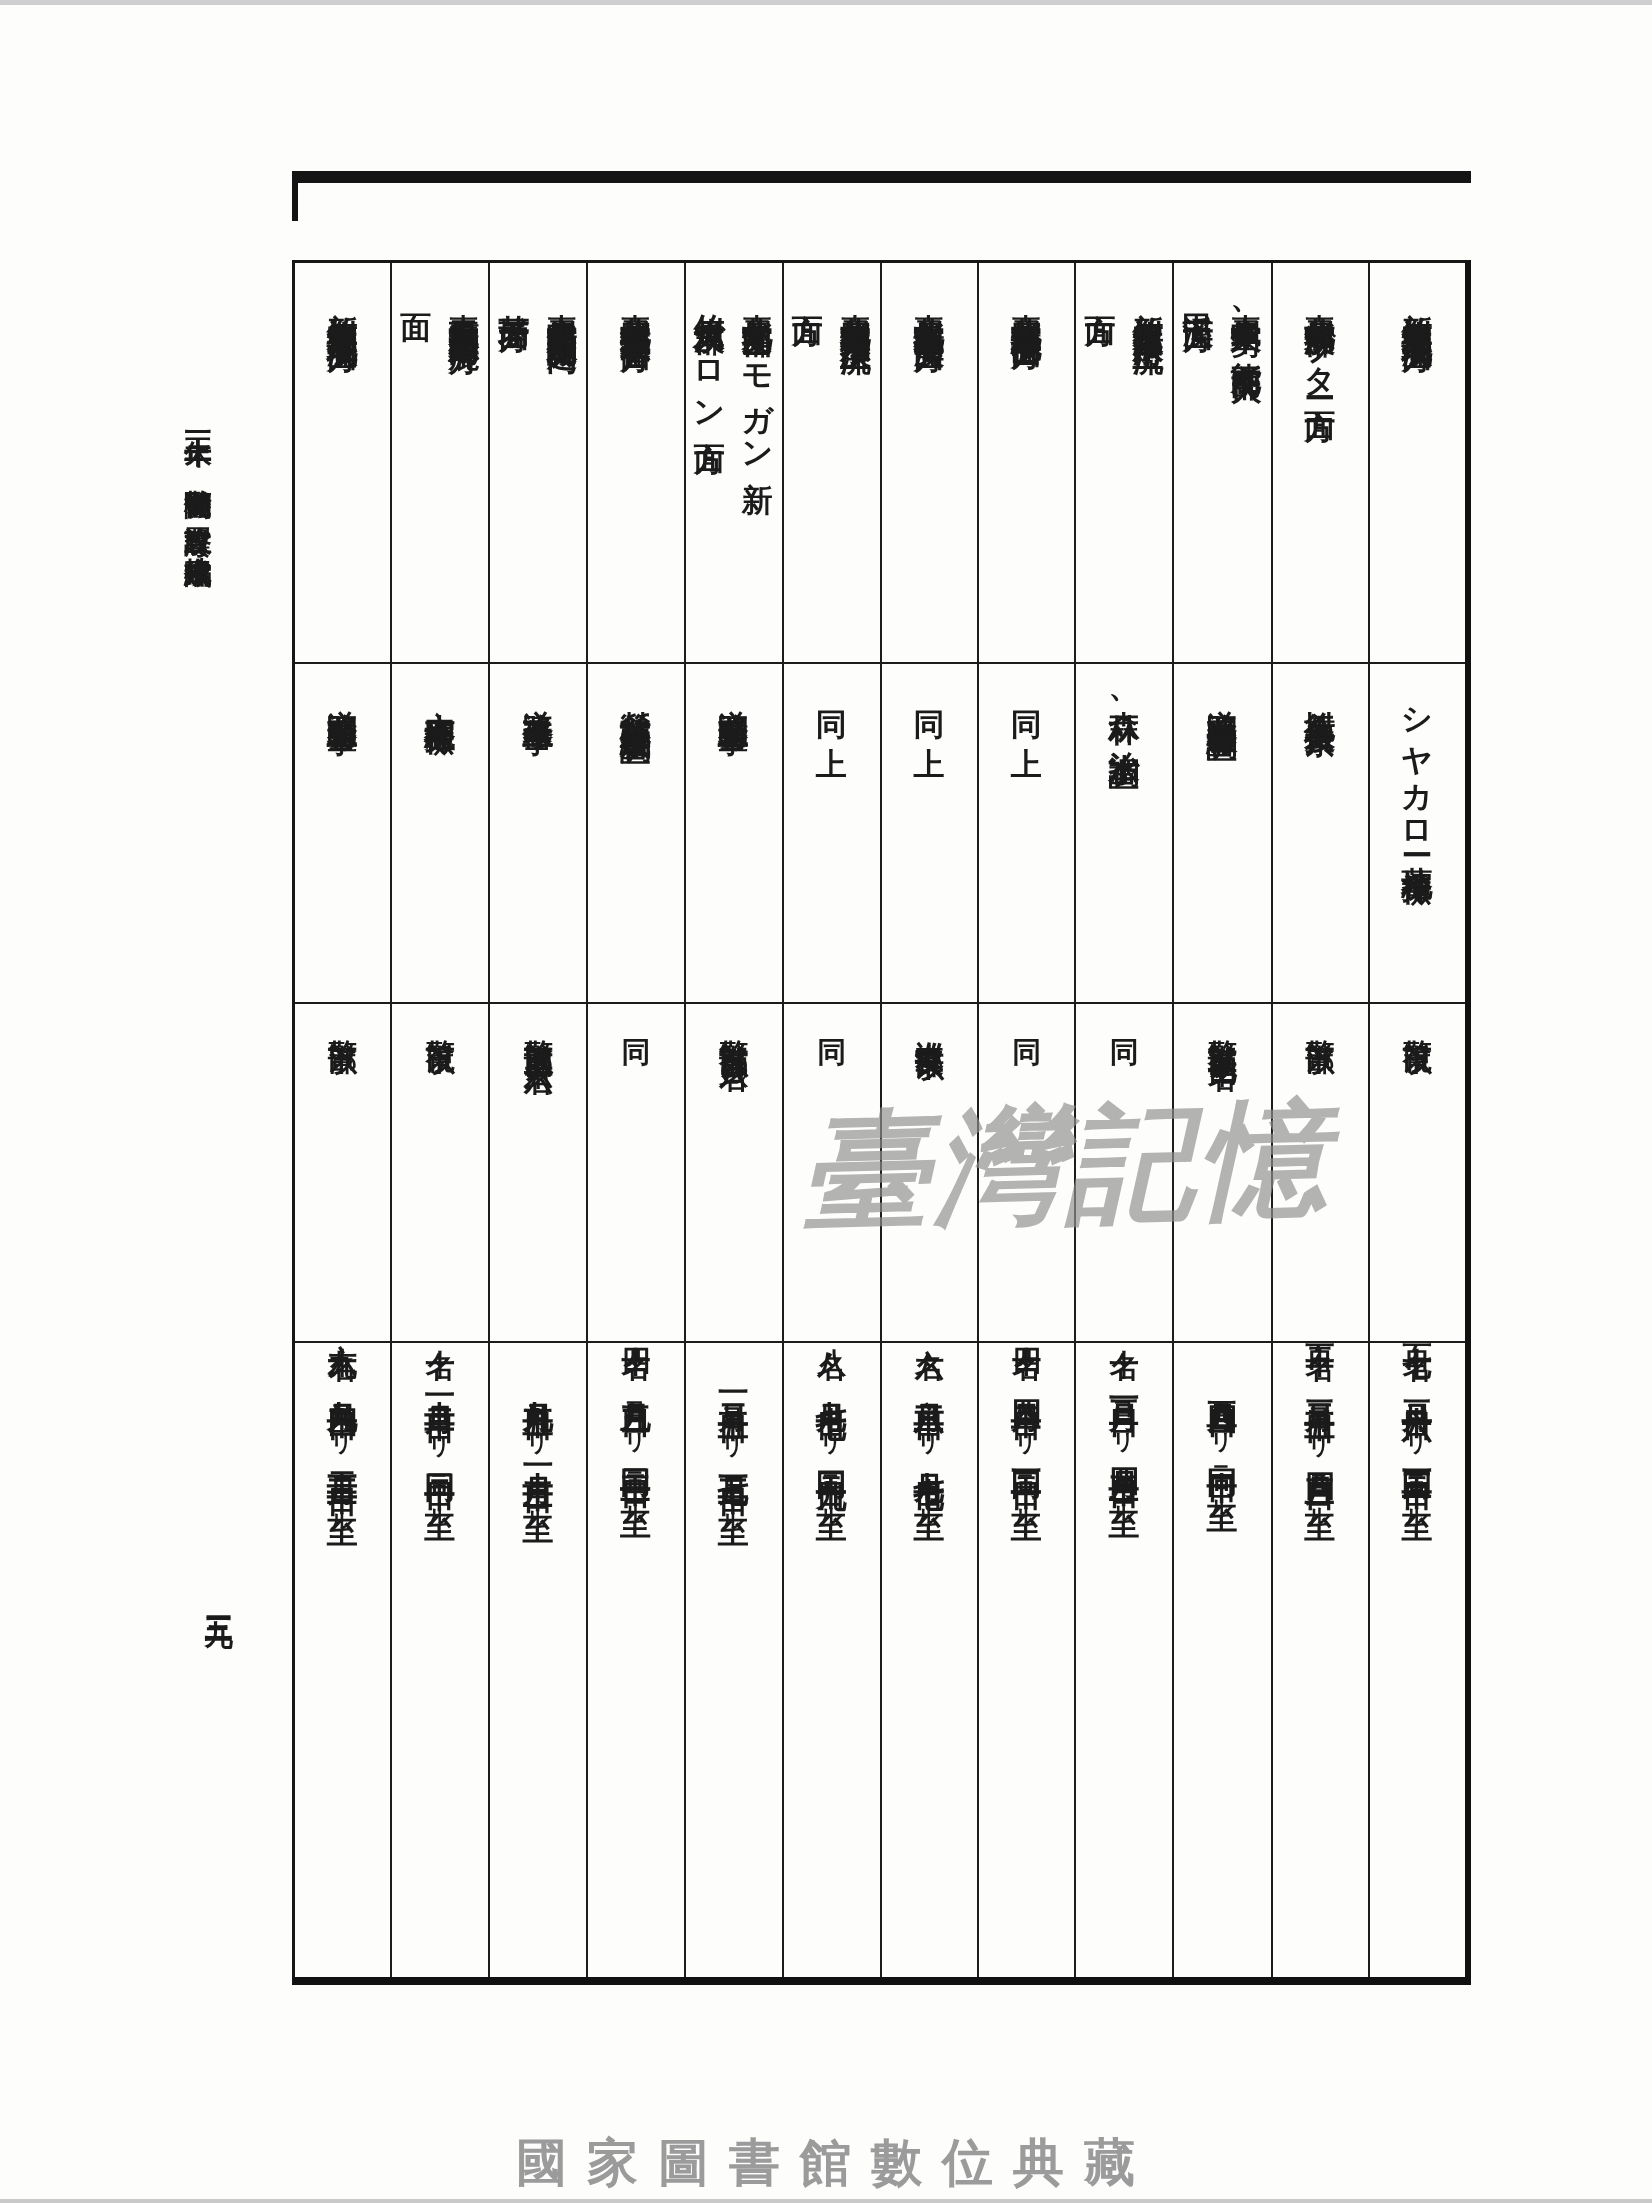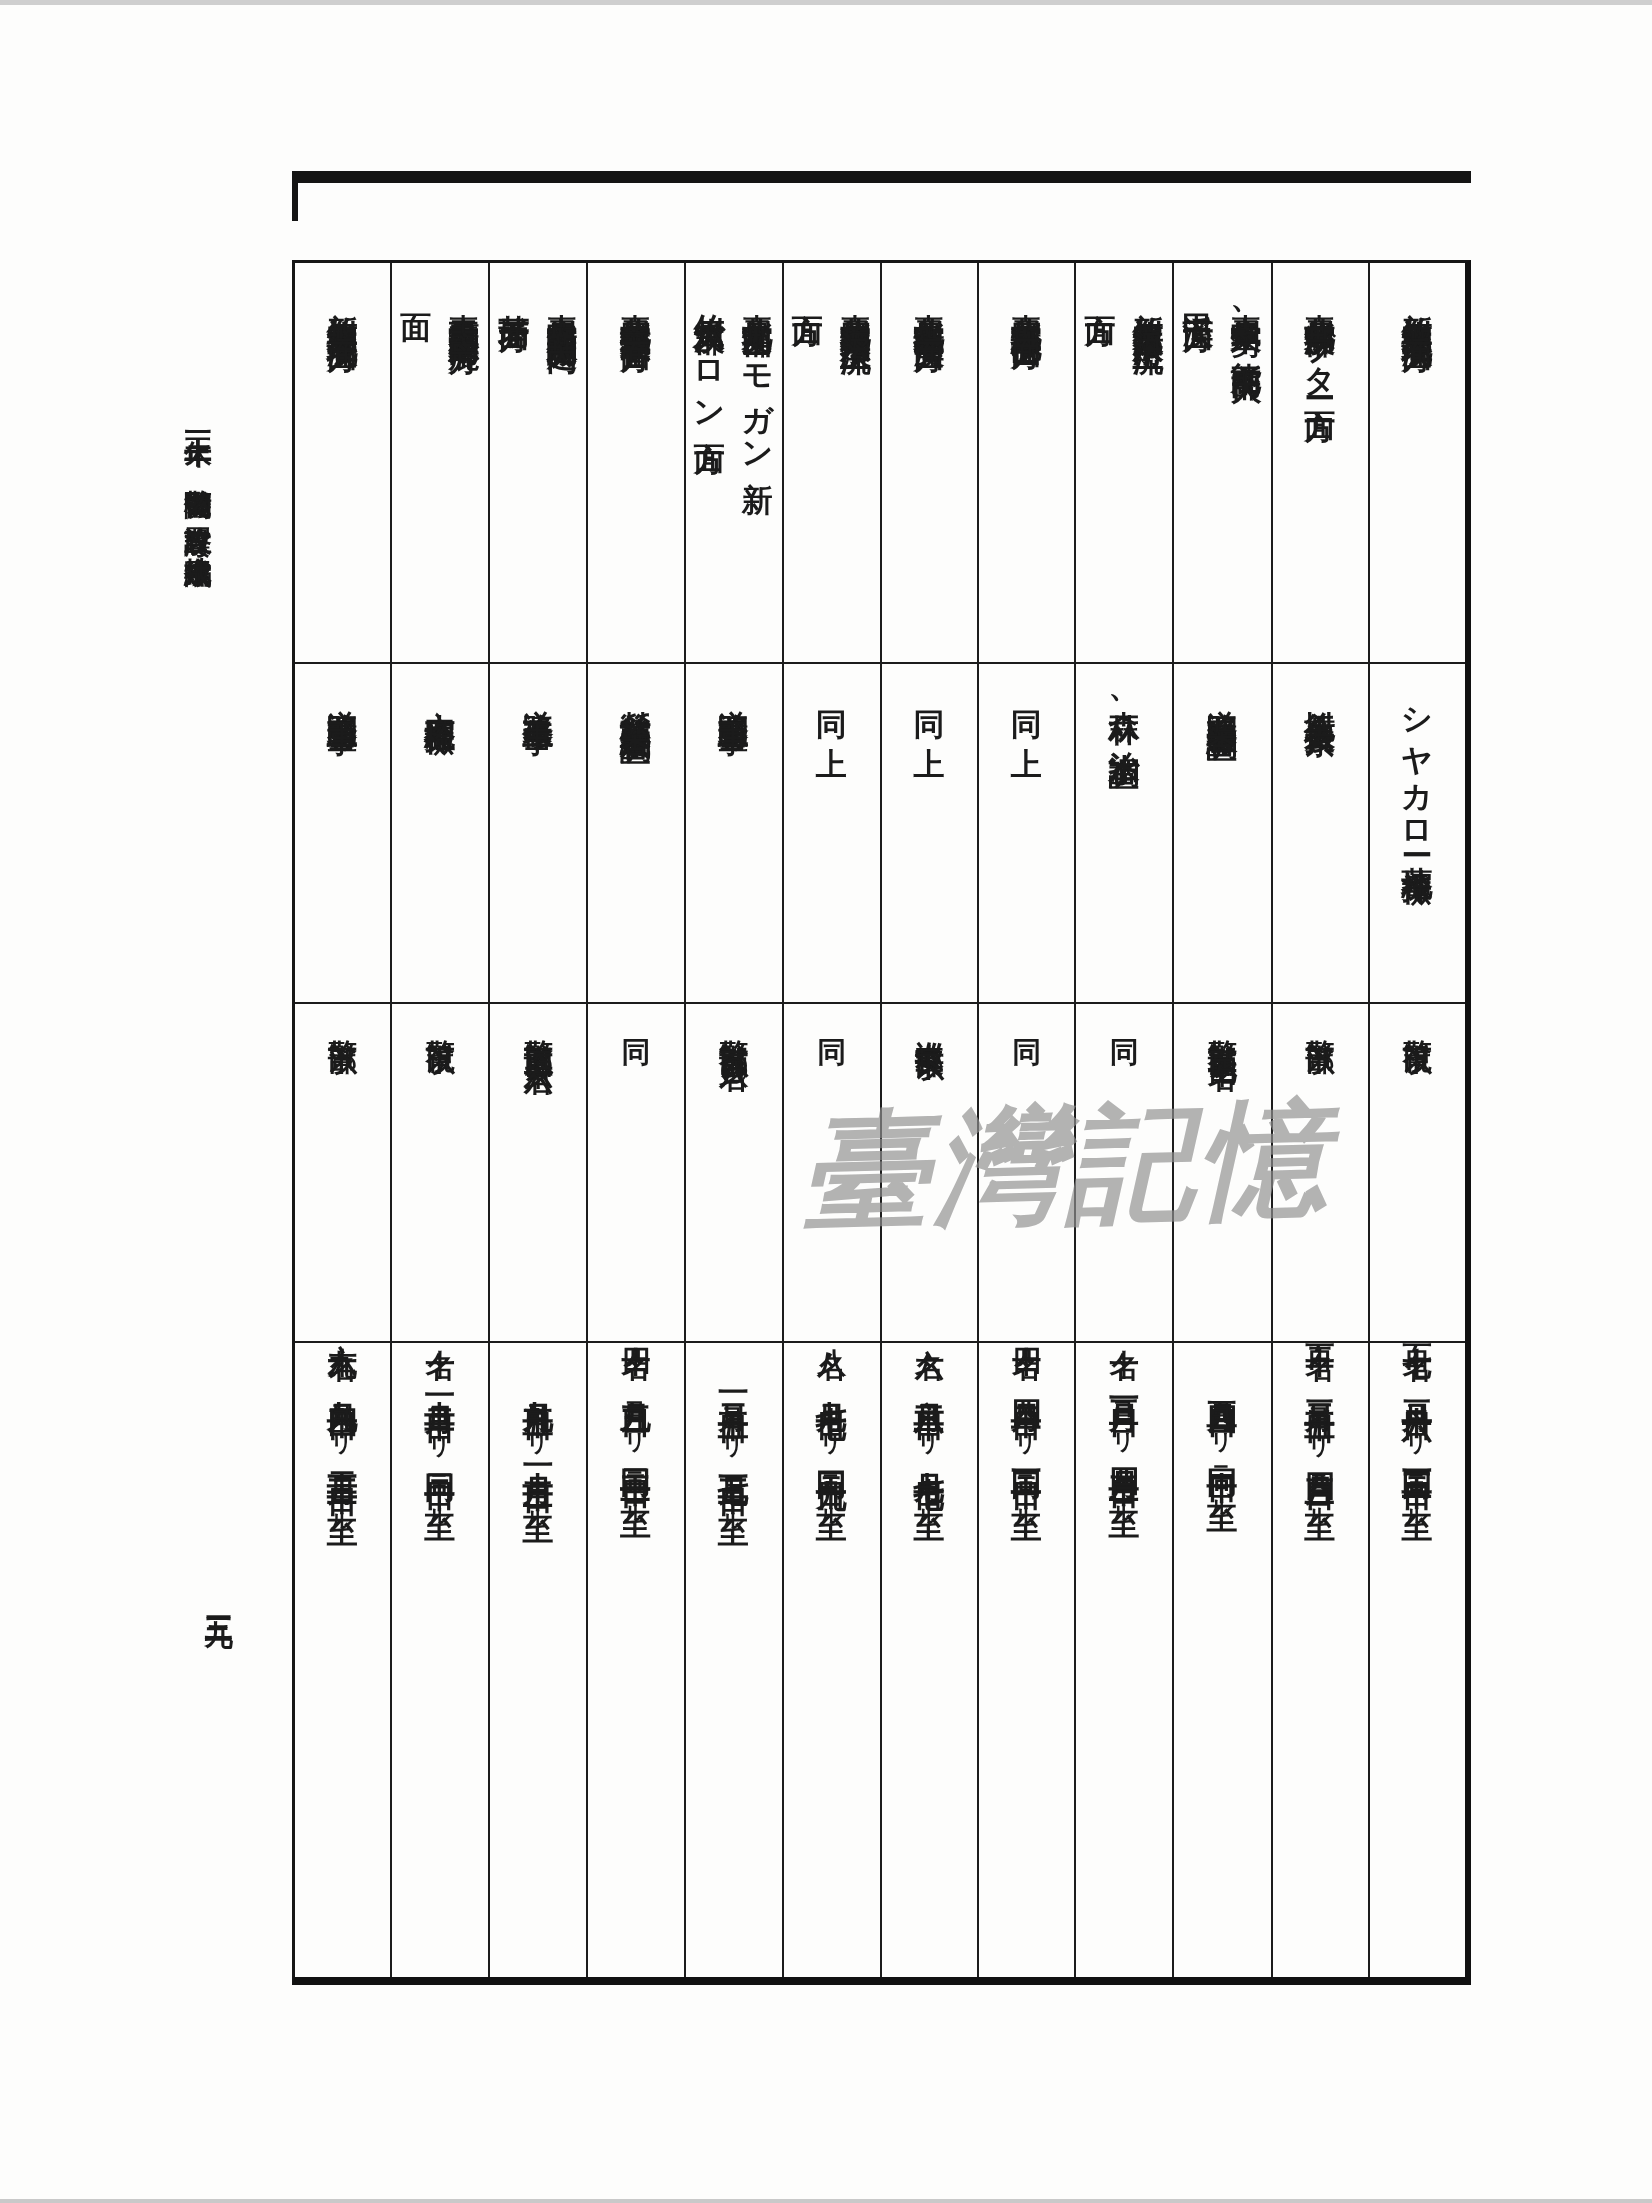--- a/index.html
+++ b/index.html
@@ -273,14 +273,15 @@
           <span class="vtext">九月十四日<span class="kn">ヨ</span><span class="kn">リ</span>十二月三十一日<span class="kn">ニ</span>至<span class="kn">ル</span></span>
         </div>
     </div>
 
   </div>
 
   <div class="watermark">
     <div class="wm-cjk">臺灣記憶</div>
   </div>
 
+  <div class="bottom-caption">國家圖書館數位典藏</div>
 </div>
 
 
 </body></html>

